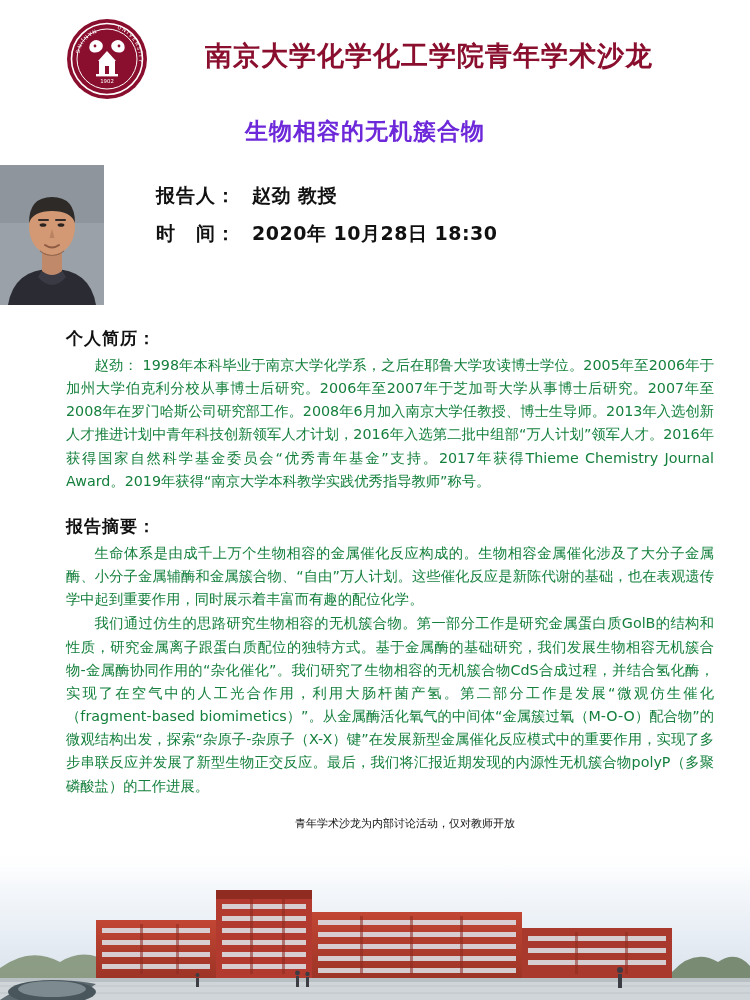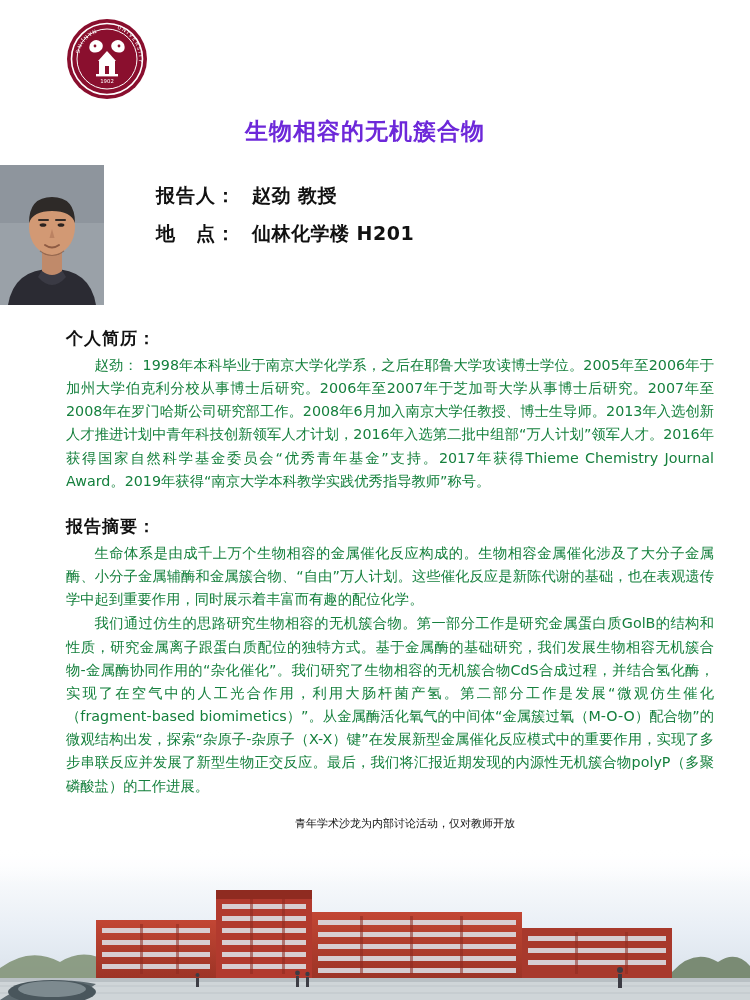--- a/index.html
+++ b/index.html
@@ -153,20 +153,23 @@
       <text font-size="5.2" fill="#ffffff" font-family="'DejaVu Sans',sans-serif">
         <textPath href="#arcTop" startOffset="12%" letter-spacing="1.6">NANJING</textPath>
       </text>
       <path id="arcBot" d="M41 9 A32 32 0 0 1 41 73" fill="none"></path>
       <text font-size="5.2" fill="#ffffff" font-family="'DejaVu Sans',sans-serif">
         <textPath href="#arcBot" startOffset="10%" letter-spacing="1.4">UNIVERSITY</textPath>
       </text>
     </svg>
   </div>
 
+  <div class="org-title">
+    <div class="cn">南京大学化学化工学院青年学术沙龙</div>
+  </div>
 </div>
 
 <div class="talk-title">生物相容的无机簇合物</div>
 
 <div class="speaker-row">
 
   <div class="portrait">
     <svg width="104" height="140" viewBox="0 0 104 140">
       <rect width="104" height="140" fill="#9aa1a8"></rect>
       <rect y="0" width="104" height="58" fill="#8e959d"></rect>
@@ -190,22 +193,22 @@
       <path d="M40 86 q12 9 24 0" stroke="#6b4533" stroke-width="1.2" fill="none" opacity="0.5"></path>
     </svg>
   </div>
 
   <div class="meta">
     <div class="meta-line">
       <span class="meta-label">报告人：</span>
       <span class="meta-value">赵劲 教授</span>
     </div>
     <div class="meta-line">
-      <span class="meta-label">地　点：</span>
-      <span class="meta-value">仙林化学楼 H201</span>
+      <span class="meta-label">时　间：</span>
+      <span class="meta-value">2020年 10月28日 18:30</span>
     </div>
   </div>
 </div>
 
 <div class="section">
   <div class="section-title">个人简历：</div>
   <p class="para">赵劲： 1998年本科毕业于南京大学化学系，之后在耶鲁大学攻读博士学位。2005年至2006年于加州大学伯克利分校从事博士后研究。2006年至2007年于芝加哥大学从事博士后研究。2007年至2008年在罗门哈斯公司研究部工作。2008年6月加入南京大学任教授、博士生导师。2013年入选创新人才推进计划中青年科技创新领军人才计划，2016年入选第二批中组部“万人计划”领军人才。2016年获得国家自然科学基金委员会“优秀青年基金”支持。2017年获得Thieme Chemistry Journal Award。2019年获得“南京大学本科教学实践优秀指导教师”称号。</p>
 </div>
 
 <div class="section">

